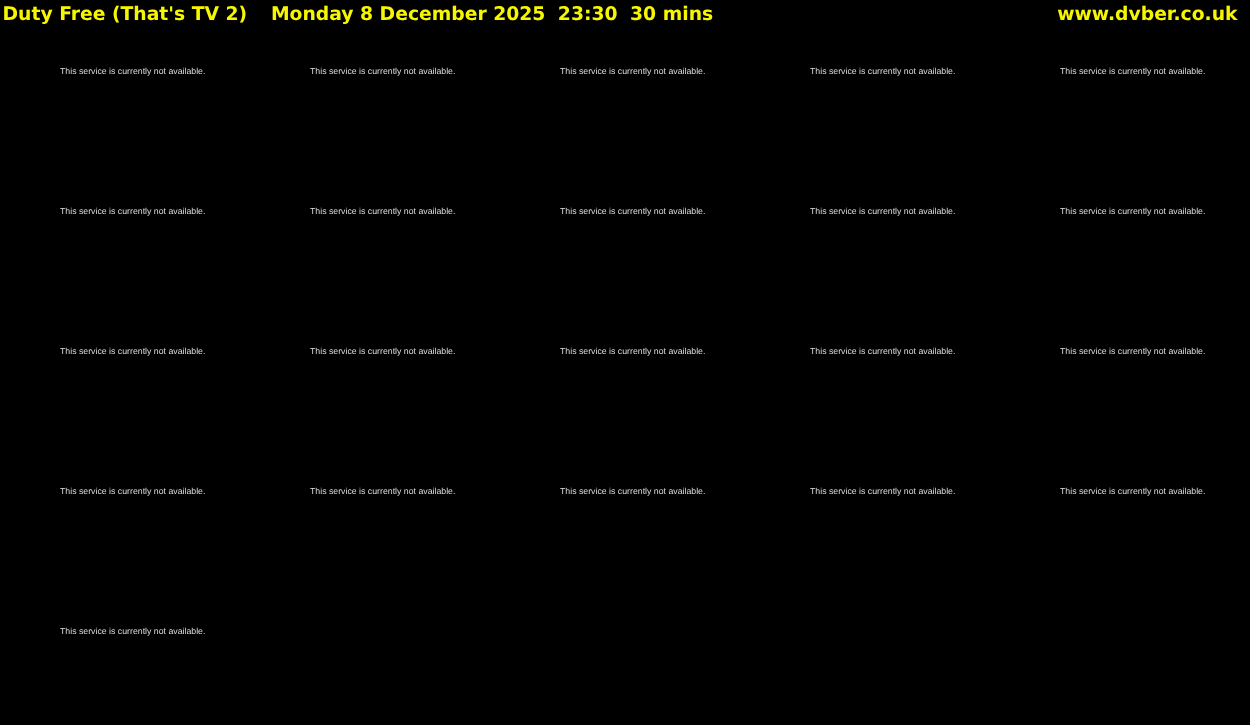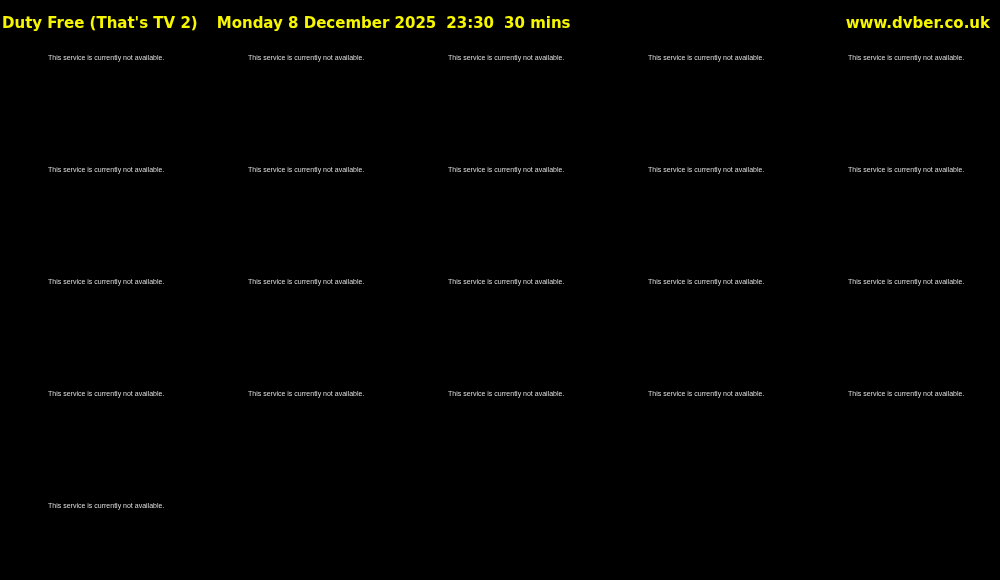--- a/index.html
+++ b/index.html
@@ -16,21 +16,21 @@
   }
   .header {
     position: absolute;
     top: 0;
     left: 0;
     width: 1000px;
     height: 24px;
     display: flex;
     justify-content: space-between;
     align-items: flex-start;
-    padding: 14px 0 0 0;
+    padding: 2px 0 0 0;
     box-sizing: border-box;
     color: var(--accent, #ffff00);
     font-size: 15px;
     font-weight: bold;
     white-space: nowrap;
   }
   .header-left {
     padding-left: 2px;
   }
   .header-right {

